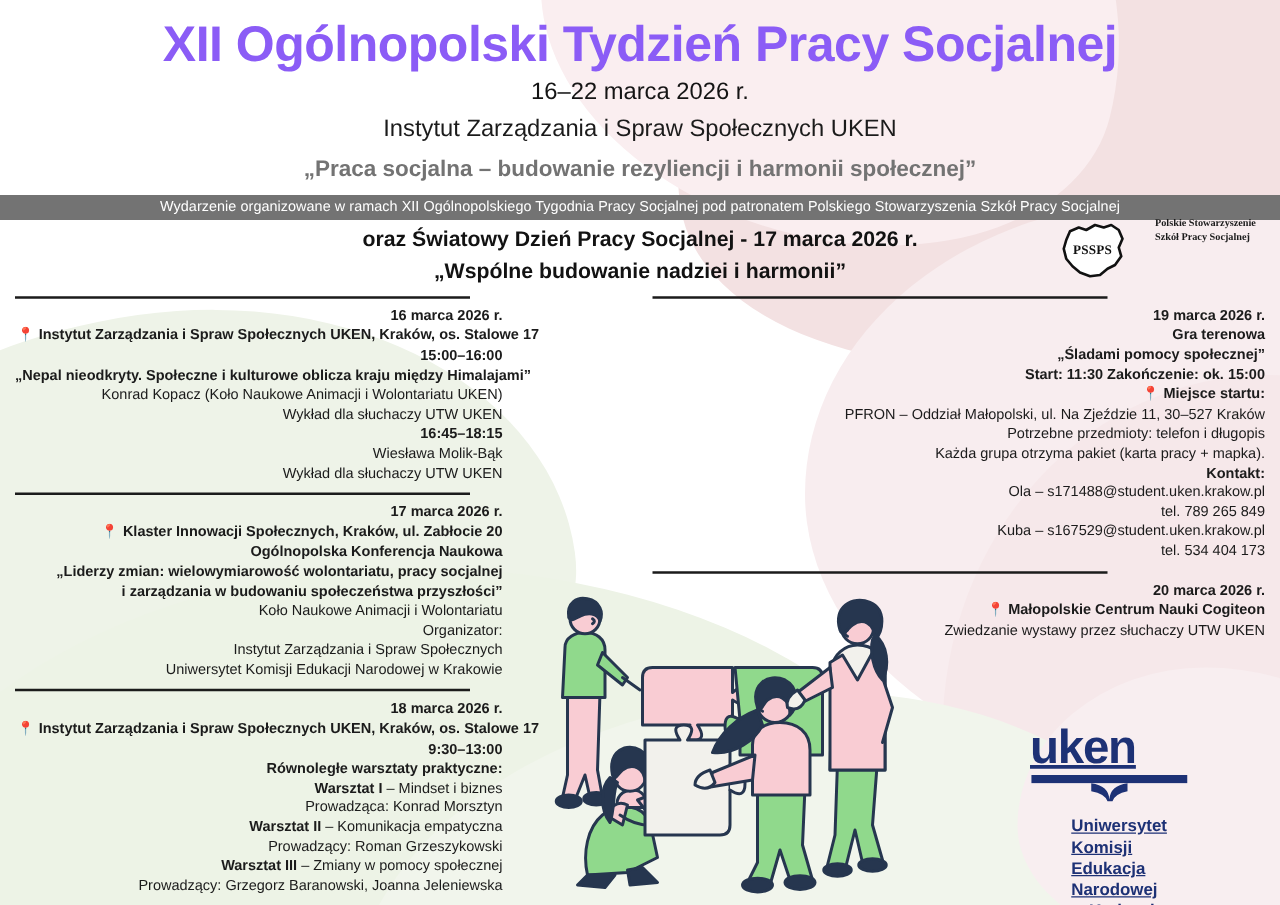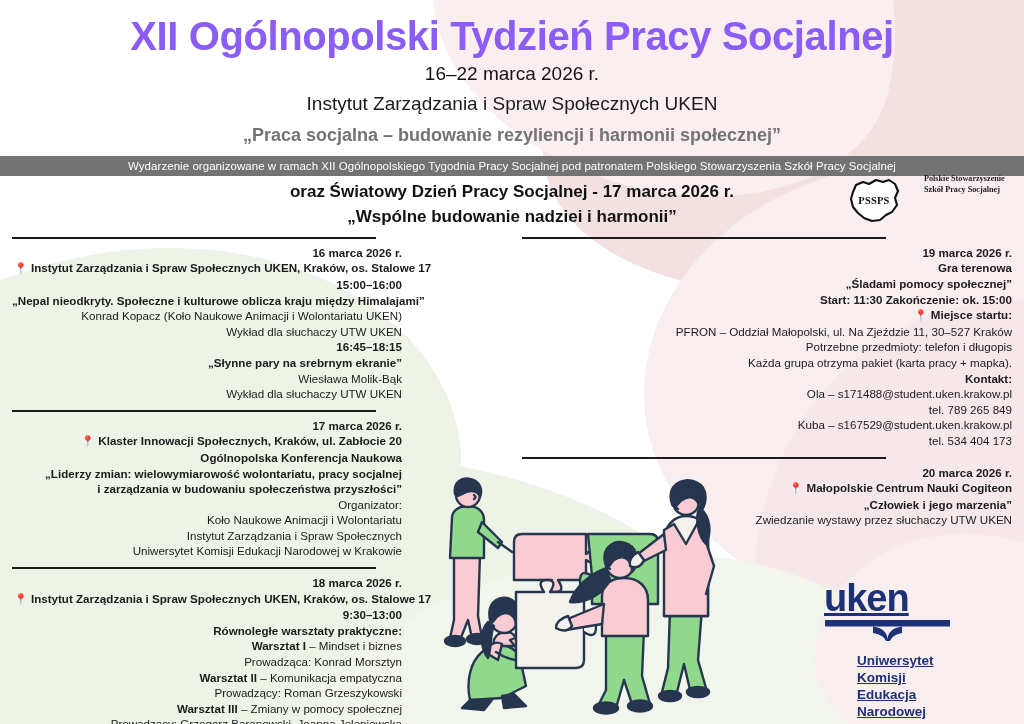--- a/index.html
+++ b/index.html
@@ -165,34 +165,33 @@
 
         <hr class="rule">
         <div class="blk">
           <div class="ln b">16 marca 2026 r.</div>
           <div class="ln pin-ln"><span class="pin">📍</span> <span>Instytut Zarządzania i Spraw Społecznych UKEN, Kraków, os. Stalowe 17</span></div>
           <div class="ln b">15:00–16:00</div>
           <div class="ln b">„Nepal nieodkryty. Społeczne i kulturowe oblicza kraju między Himalajami”</div>
           <div class="ln">Konrad Kopacz (Koło Naukowe Animacji i Wolontariatu UKEN)</div>
           <div class="ln">Wykład dla słuchaczy UTW UKEN</div>
           <div class="ln b">16:45–18:15</div>
-          <div class="ln b">„Słynne pary na srebrnym ekranie”</div>
           <div class="ln">Wiesława Molik-Bąk</div>
           <div class="ln">Wykład dla słuchaczy UTW UKEN</div>
         </div>
 
         <hr class="rule">
         <div class="blk">
           <div class="ln b">17 marca 2026 r.</div>
           <div class="ln pin-ln"><span class="pin">📍</span> <span>Klaster Innowacji Społecznych, Kraków, ul. Zabłocie 20</span></div>
           <div class="ln b">Ogólnopolska Konferencja Naukowa</div>
           <div class="ln b">„Liderzy zmian: wielowymiarowość wolontariatu, pracy socjalnej</div>
           <div class="ln b">i zarządzania w budowaniu społeczeństwa przyszłości”</div>
+          <div class="ln">Koło Naukowe Animacji i Wolontariatu</div>
           <div class="ln">Organizator:</div>
-          <div class="ln">Koło Naukowe Animacji i Wolontariatu</div>
           <div class="ln">Instytut Zarządzania i Spraw Społecznych</div>
           <div class="ln">Uniwersytet Komisji Edukacji Narodowej w Krakowie</div>
         </div>
 
         <hr class="rule">
         <div class="blk">
           <div class="ln b">18 marca 2026 r.</div>
           <div class="ln pin-ln"><span class="pin">📍</span> <span>Instytut Zarządzania i Spraw Społecznych UKEN, Kraków, os. Stalowe 17</span></div>
           <div class="ln b">9:30–13:00</div>
           <div class="ln b">Równoległe warsztaty praktyczne:</div>
@@ -222,21 +221,20 @@
           <div class="ln">Ola – s171488@student.uken.krakow.pl</div>
           <div class="ln">tel. 789 265 849</div>
           <div class="ln">Kuba – s167529@student.uken.krakow.pl</div>
           <div class="ln">tel. 534 404 173</div>
         </div>
 
         <hr class="rule">
         <div class="blk">
           <div class="ln b">20 marca 2026 r.</div>
           <div class="ln pin-ln"><span class="pin">📍</span> <span>Małopolskie Centrum Nauki Cogiteon</span></div>
-          <div class="ln b">„Człowiek i jego marzenia”</div>
           <div class="ln">Zwiedzanie wystawy przez słuchaczy UTW UKEN</div>
         </div>
 
       </div>
     </div>
   </div>
 
   <div class="pssps">
     <div class="pssps-map">
       <svg width="56" height="52" viewBox="0 0 56 52" aria-hidden="true">

